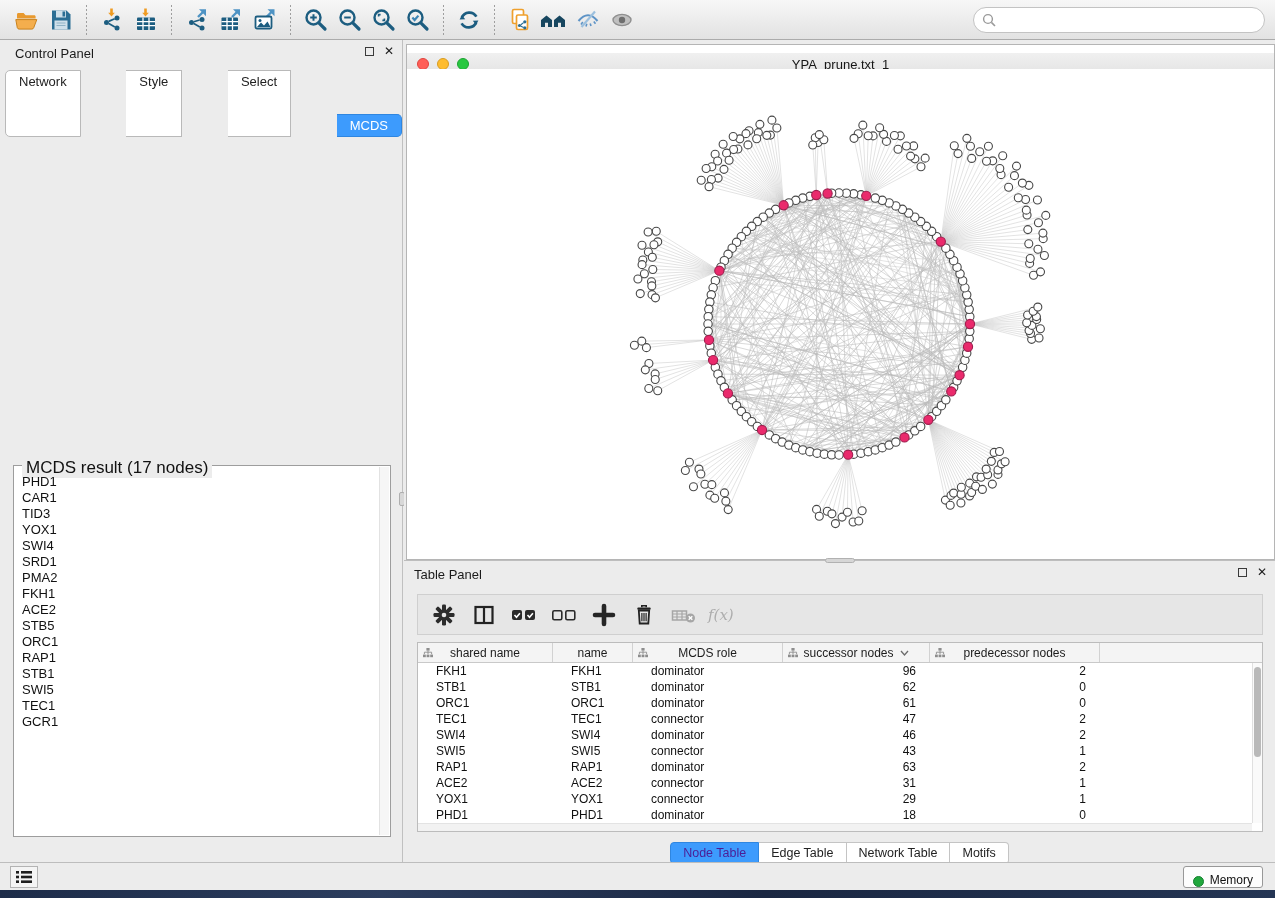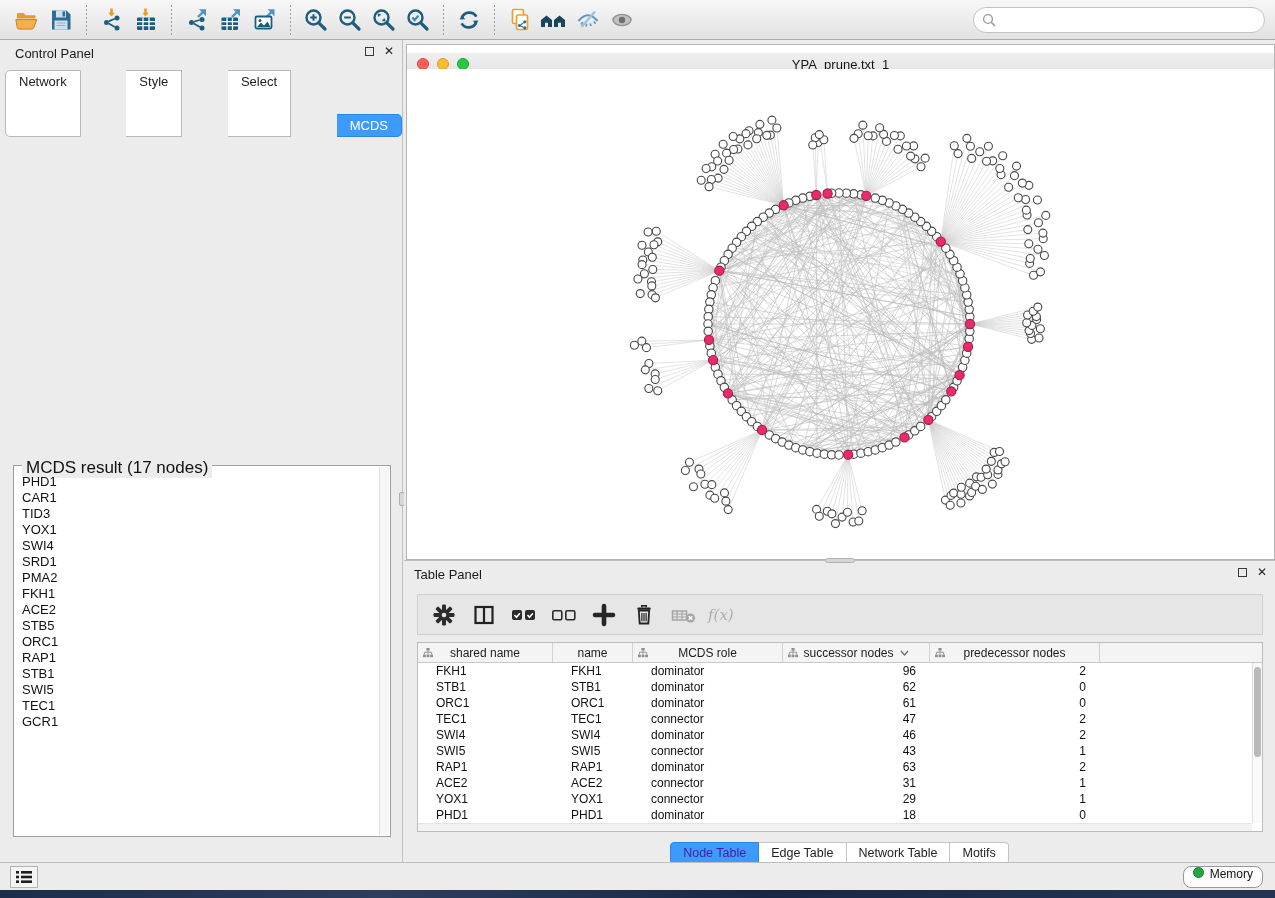--- a/index.html
+++ b/index.html
@@ -118,22 +118,22 @@
   .seg2:first-child { border-left-width:1px; border-radius:4px 0 0 4px; }
   .seg2:last-child { border-radius:0 4px 4px 0; }
   .seg2.active { background:#3d9bfd; border-color:#2f86e0; color:#4c1d95; }
 
   
   #status-bar { left:0; right:0; bottom:8px; height:28px; background:#ececec;
     border-top:1px solid #bdbdbd; }
   #list-btn { position:absolute; left:10px; top:3px; width:28px; height:22px; background:#f4f4f4;
     border:1px solid #b3b3b3; display:flex; align-items:center; justify-content:center; }
   #memory-btn { position:absolute; right:12px; top:3px; height:22px; padding:0 9px;
-    background:#fdfdfd; border:1px solid #989898; border-radius:8px;
-    display:flex; align-items:flex-start; gap:6px; font-size:12px; color:#111; }
+    background:#fdfdfd; border:1px solid #989898; border-radius:3px;
+    display:flex; align-items:flex-end; gap:6px; font-size:12px; color:#111; }
   #memory-dot { width:11px; height:11px; border-radius:50%; background:#21a73d; border:1px solid #148030; }
 </style>
 </head>
 <body>
 
 <div class="abs" id="wall-left"></div>
 <div class="abs" id="wall-bottom"></div>
 
 <div class="abs" id="toolbar">
   <div class="tbtn">

